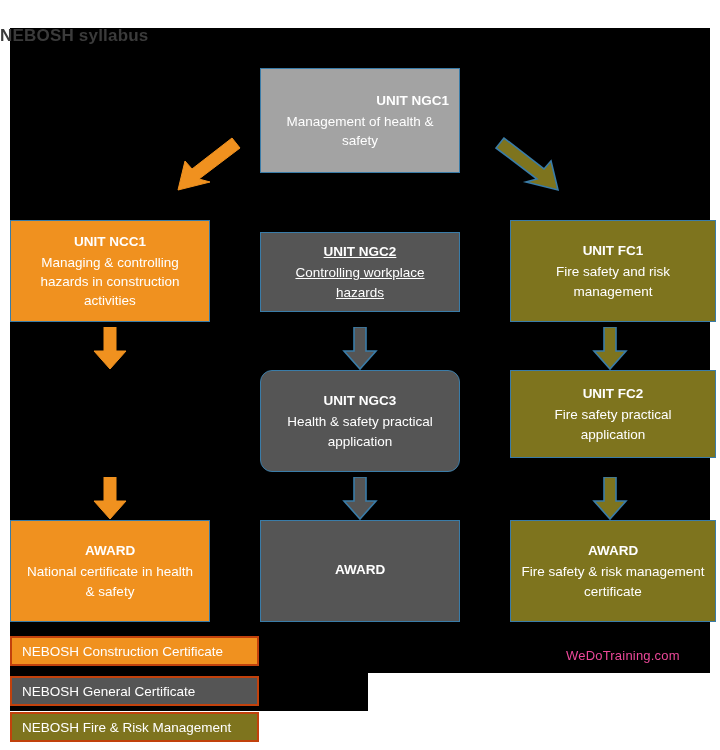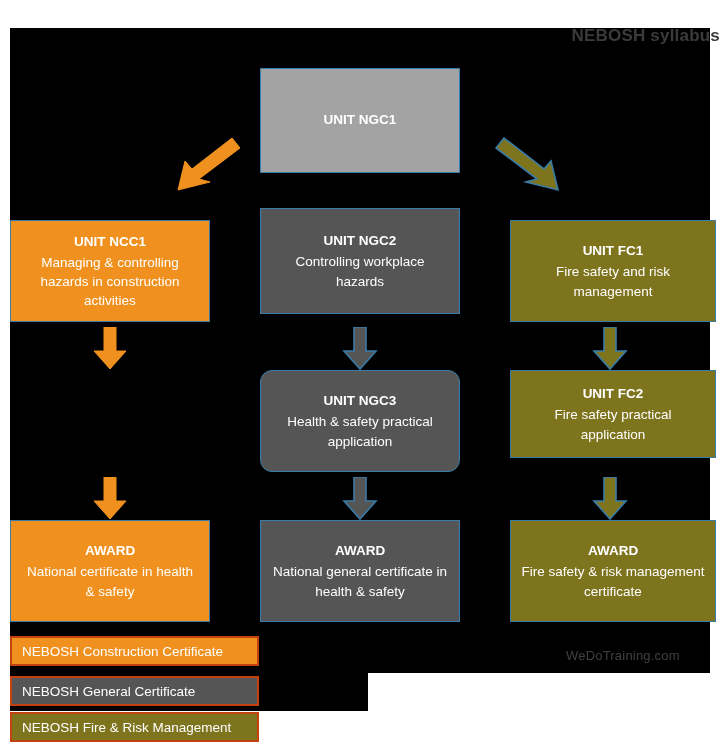--- a/index.html
+++ b/index.html
@@ -31,33 +31,33 @@
     width: 358px;
     height: 41px;
     background: #000000;
   }
   
   .chart-title {
     position: absolute;
     left: 0;
     top: 26px;
     width: 720px;
-    text-align: right;
+    text-align: left;
     color: #3b3b3b;
     font-size: 17px;
     font-weight: bold;
     letter-spacing: .2px;
     user-select: none;
   }
   
   .watermark {
     position: absolute;
     left: 566px;
     top: 648px;
-    color: #404040;
+    color: #ec4899;
     font-size: 13px;
     letter-spacing: .2px;
   }
   
   .node {
     position: absolute;
     box-sizing: border-box;
     border: 1px solid #3a7ca8;
     color: #ffffff;
     display: flex;
@@ -73,21 +73,21 @@
     font-weight: bold;
     font-size: 13.5px;
     margin-bottom: 2px;
   }
   .node .node-desc {
     font-weight: normal;
   }
   .c-orange { background: #f0911f; }
   .c-gray   { background: #555555; }
   .c-olive  { background: #7e741e; }
-  .c-ltgray { background: #a3a3a3; }
+  .c-ltgray { background: #a3a3a3; align-items: flex-end; }
 
   
   .arrow-down {
     position: absolute;
     width: 40px;
     height: 44px;
   }
   .arrow-diag {
     position: absolute;
     width: 76px;
@@ -113,39 +113,40 @@
 
 <div id="canvas">
 
   <div class="backdrop-main"></div>
   <div class="backdrop-step"></div>
 
   <div class="chart-title">NEBOSH syllabus</div>
 
   <div class="node c-ltgray" style="left:260px; top:68px; width:200px; height:105px;">
     <div class="node-code">UNIT NGC1</div>
+    <div class="node-desc">Management of health &amp; safety</div>
   </div>
 
   <div class="arrow-diag" style="left:166px; top:134px;">
     <svg viewBox="0 0 76 62" width="76" height="62">
       <polygon points="66,4 74,14 33,45 44,48 12,56 19,27 26,35" fill="#f0911f" stroke="#f0911f" stroke-width="1"></polygon>
     </svg>
   </div>
   <div class="arrow-diag" style="left:494px; top:134px;">
     <svg viewBox="0 0 76 62" width="76" height="62">
       <polygon points="10,4 2,14 43,45 32,48 64,56 57,27 50,35" fill="#7e741e" stroke="#3a7ca8" stroke-width="1.6"></polygon>
     </svg>
   </div>
 
   <div class="node c-orange" style="left:10px; top:220px; width:200px; height:102px;">
     <div class="node-code">UNIT NCC1</div>
     <div class="node-desc">Managing &amp; controlling hazards in construction activities</div>
   </div>
 
-  <div class="node c-gray" style="left:260px; top:208px; width:200px; height:106px;">
+  <div class="node c-gray" style="left:260px; top:232px; width:200px; height:80px;text-decoration:underline;">
     <div class="node-code">UNIT NGC2</div>
     <div class="node-desc">Controlling workplace hazards</div>
   </div>
 
   <div class="node c-olive" style="left:510px; top:220px; width:206px; height:102px;">
     <div class="node-code">UNIT FC1</div>
     <div class="node-desc">Fire safety and risk management</div>
   </div>
 
   <div class="arrow-down" style="left:90px; top:327px;">
@@ -191,21 +192,20 @@
     </svg>
   </div>
 
   <div class="node c-orange" style="left:10px; top:520px; width:200px; height:102px;">
     <div class="node-code">AWARD</div>
     <div class="node-desc">National certificate in health &amp; safety</div>
   </div>
 
   <div class="node c-gray" style="left:260px; top:520px; width:200px; height:102px;">
     <div class="node-code">AWARD</div>
-    <div class="node-desc">National general certificate in health &amp; safety</div>
   </div>
 
   <div class="node c-olive" style="left:510px; top:520px; width:206px; height:102px;">
     <div class="node-code">AWARD</div>
     <div class="node-desc">Fire safety &amp; risk management certificate</div>
   </div>
 
   <div class="legend-item c-orange" style="top:636px;">
     <span>NEBOSH Construction Certificate</span>
   </div>

